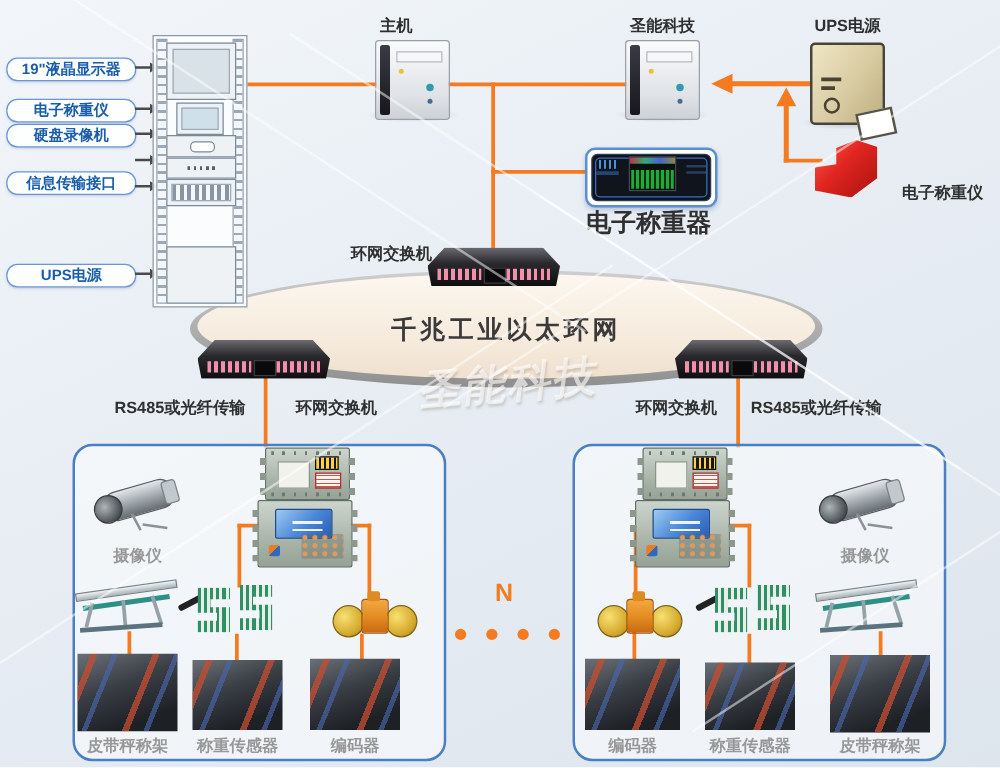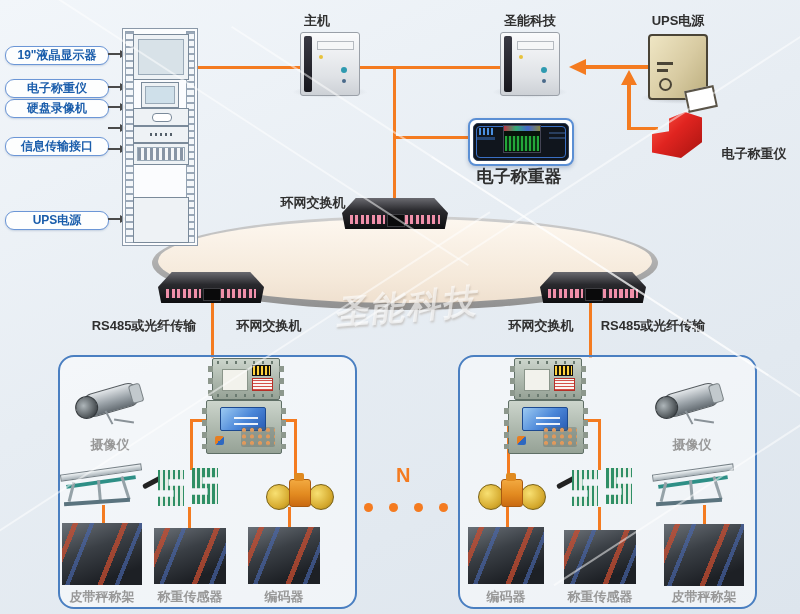--- a/index.html
+++ b/index.html
@@ -219,24 +219,25 @@
         <div class="inner"></div>
       </div>
     <div class="scr">
         <div class="top"></div>
         <div class="bars"></div>
       </div>
     <div class="logo"></div>
       <div class="logotxt"></div>
       <div class="rtxt"></div>
   </div>
-  <div class="dark-label" style="left:468px;top:165px;width:102px;font-size:17px;">电子称重器</div>
+  <div class="dark-label" style="left:468px;top:165px;width:102px;font-size:20px;">电子称重器</div>
 
   <div class="ring-outer"></div>
   <div class="ring-inner"></div>
+  <div class="ring-title">千兆工业以太环网</div>
   <div class="watermark">圣能科技</div>
 
   <div class="switch" style="left:342px;top:198px;">
     <div class="pl"></div>
       <div class="pr"></div>
       <div class="cp"></div>
   </div>
   <div class="switch" style="left:158px;top:272px;">
     <div class="pl"></div>
       <div class="pr"></div>

